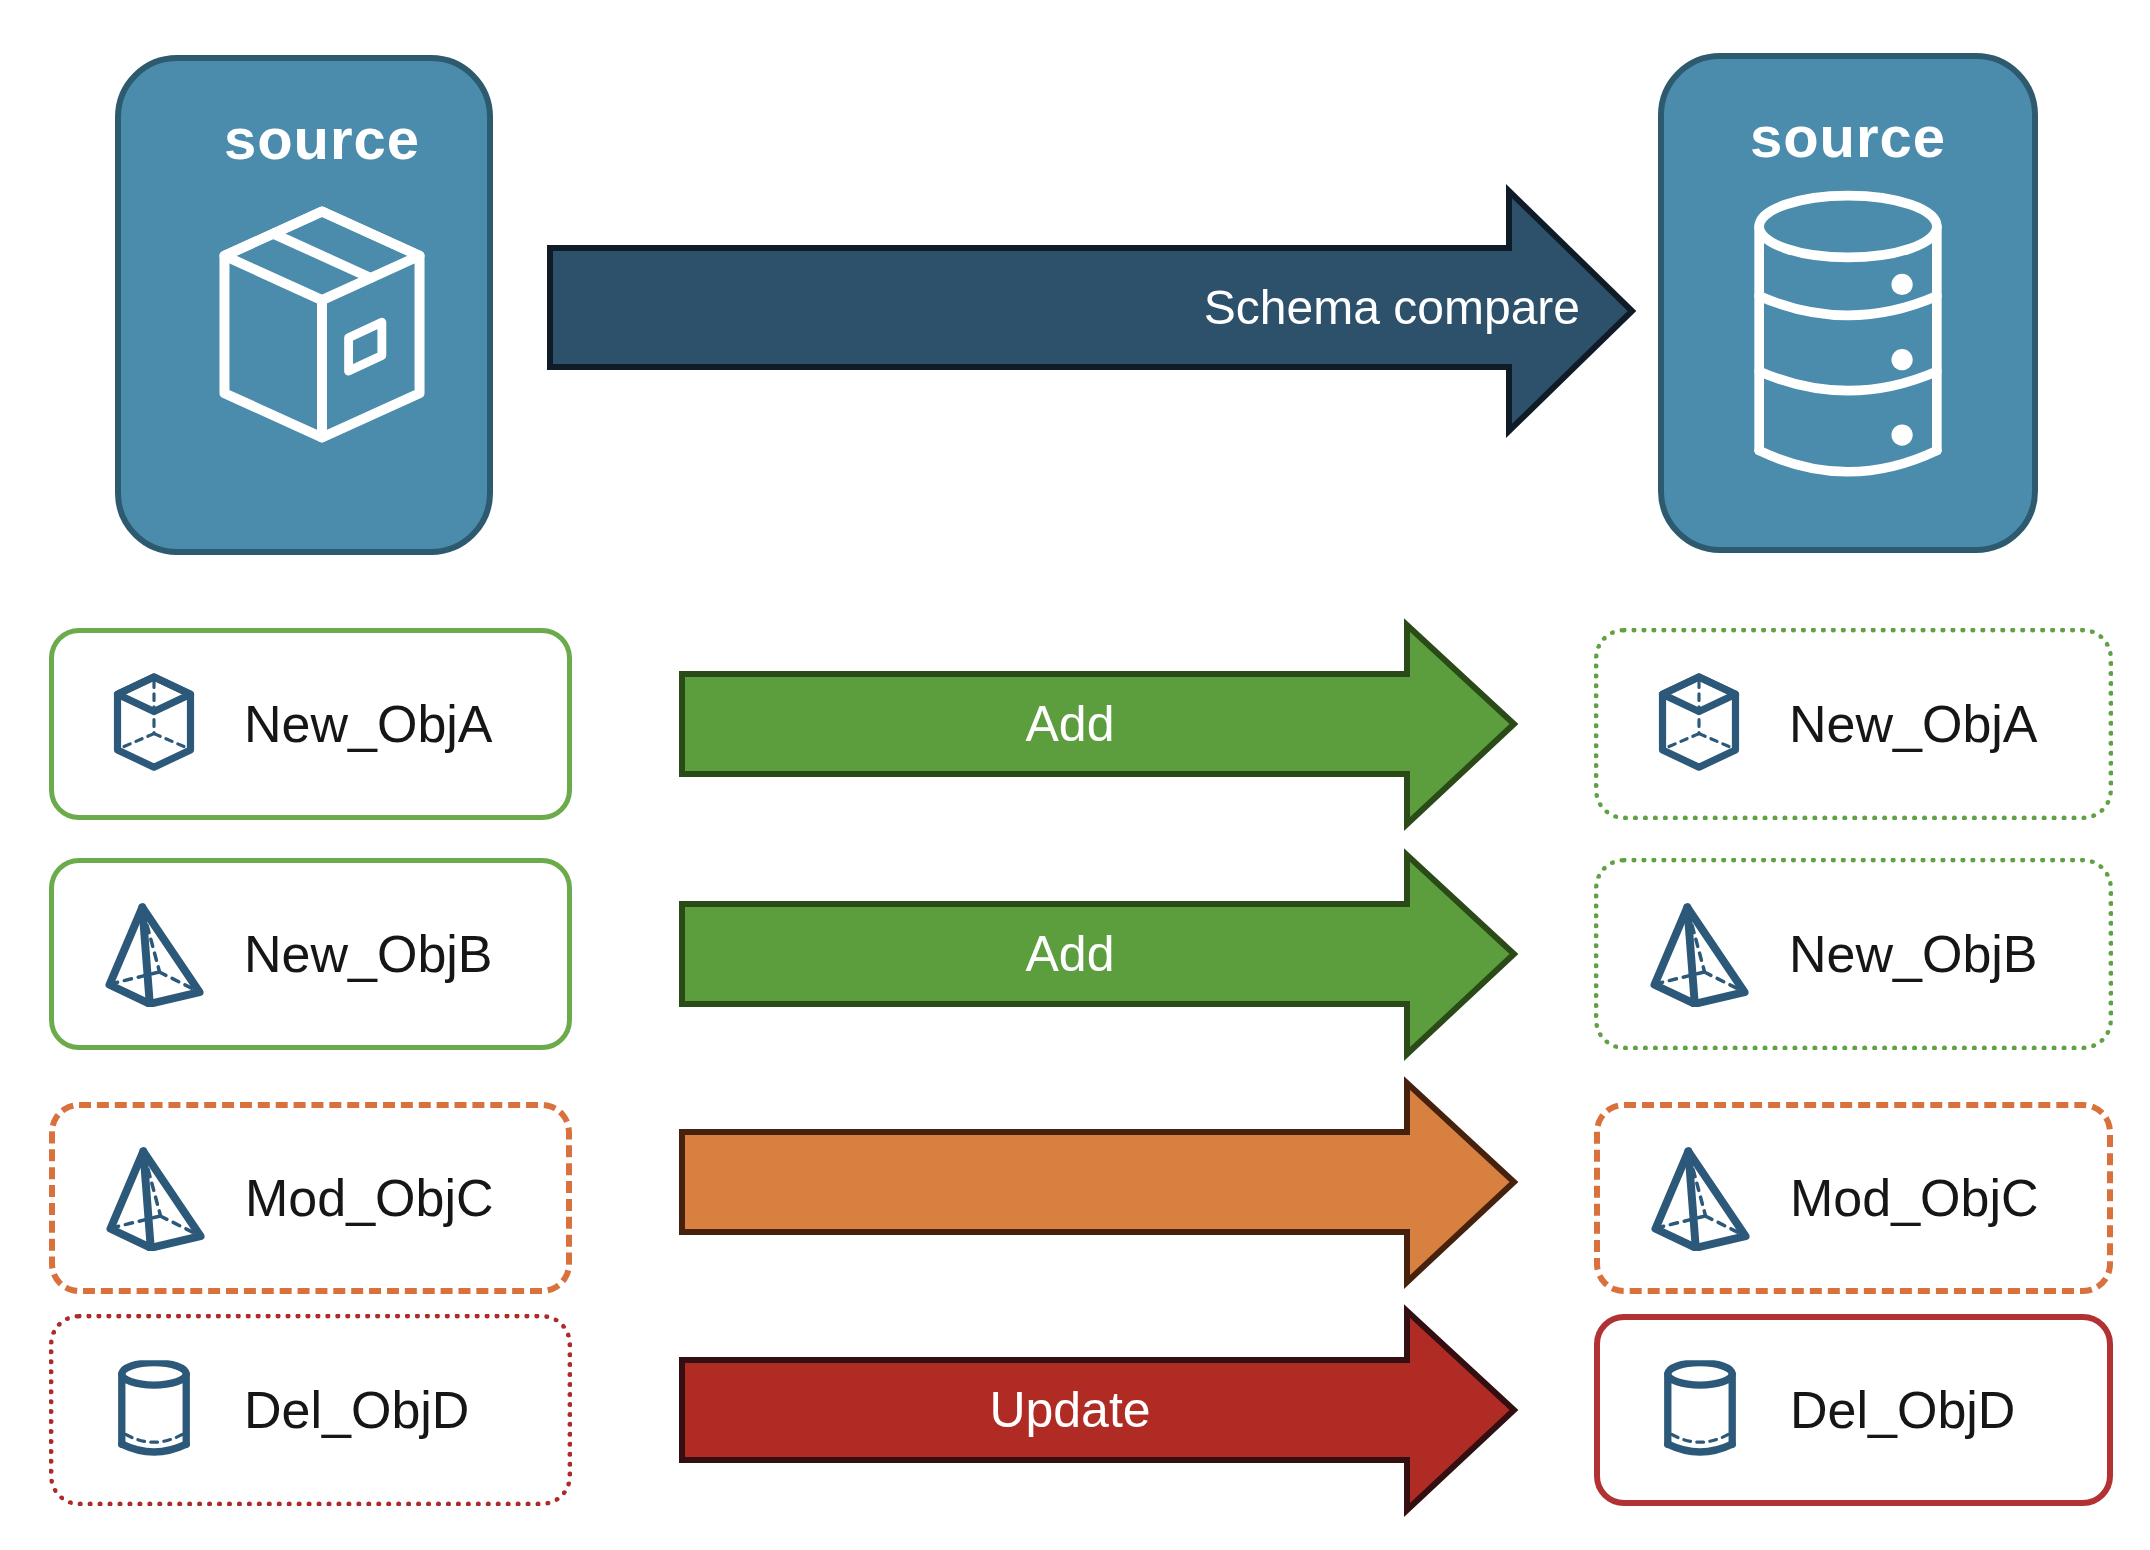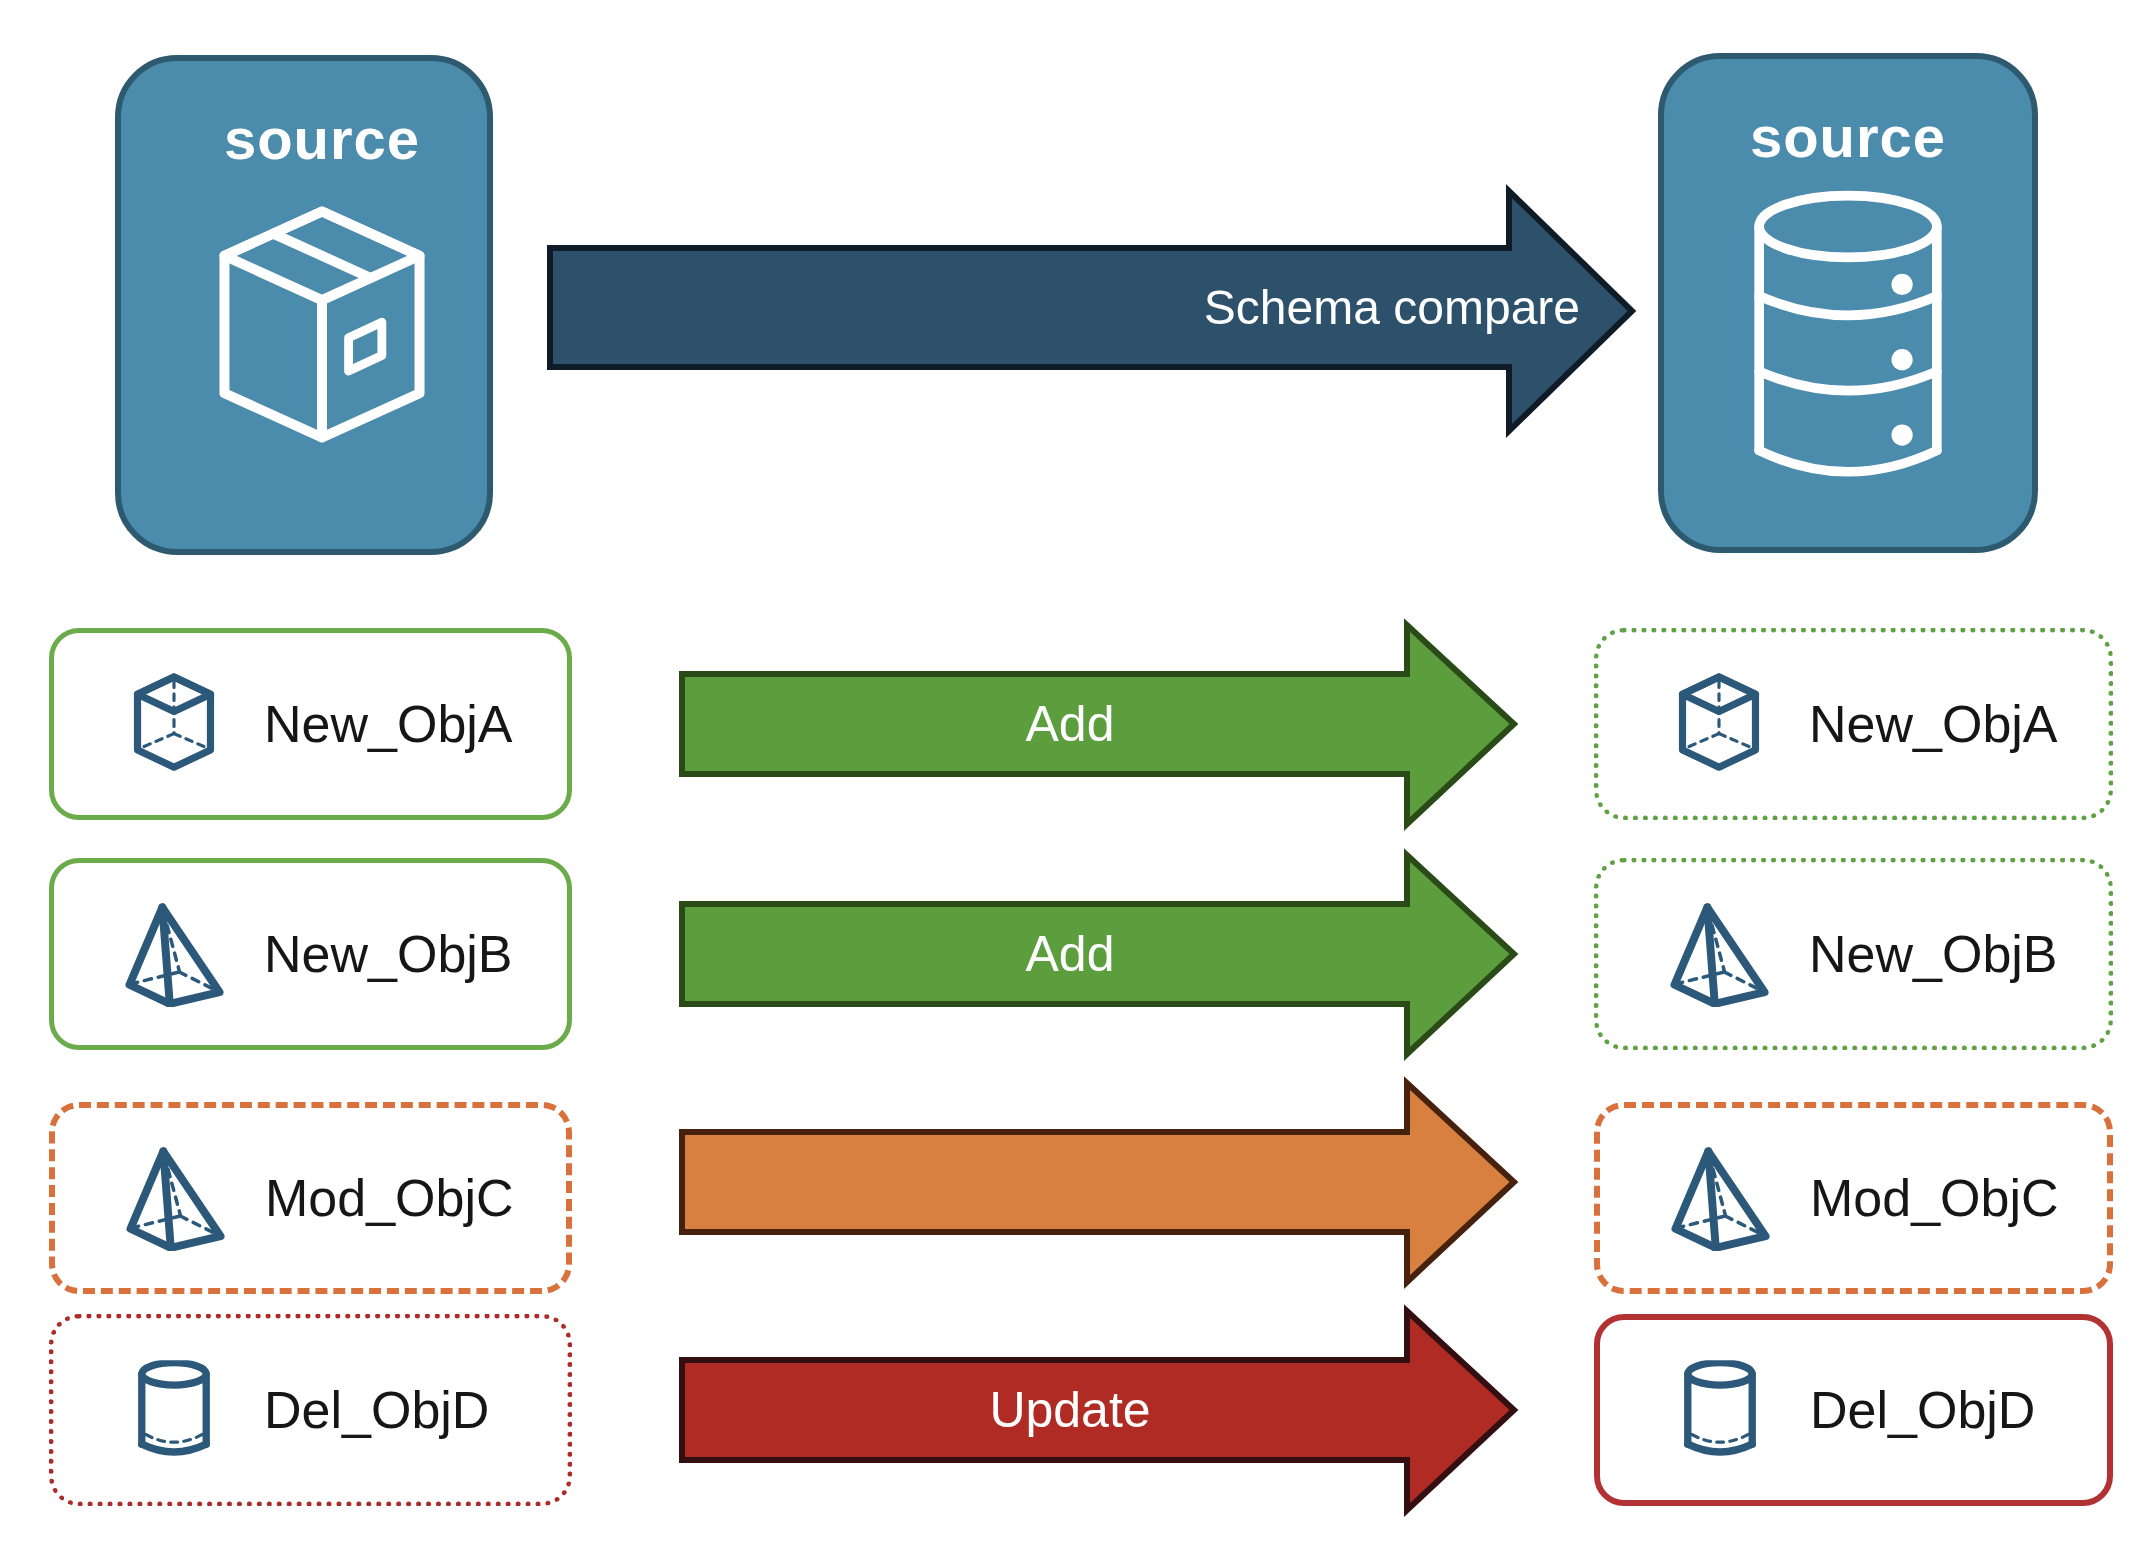--- a/index.html
+++ b/index.html
@@ -32,21 +32,21 @@
 
   .action-arrow { left:679px; width:838px; height:205px; }
   .action-arrow .arrow-label { left:0; width:782px; top:102px; font-size:50px; }
   .fill-add    { fill:#5c9d3d; stroke:#2a4a18; stroke-width:6; }
   .fill-update { fill:#d8803f; stroke:#46220e; stroke-width:6; }
   .fill-delete { fill:#b12b25; stroke:#330f12; stroke-width:6; }
 
   
   .obj-box {
     position:absolute; box-sizing:border-box; height:192px; border-radius:30px;
-    background:#ffffff; display:flex; align-items:center; padding-left:64px;
+    background:#ffffff; display:flex; align-items:center; padding-left:44px;
   }
   .obj-box .icon-cell { width:112px; flex:0 0 112px; display:flex; justify-content:center; align-items:center; }
   .obj-label { margin-left:34px; font-size:52px; color:#161616; }
   .box-left  { left:49px;  width:523px; }
   .box-right { left:1594px; width:519px; }
 
   .b-solid-green  { border:5px solid  #6cab4b; }
   .b-dotted-green { border:5px dotted #5fa143; }
   .b-dashed-orange{ border:6px dashed #d9713d; }
   .b-dotted-red   { border:5px dotted #ad2a28; }

